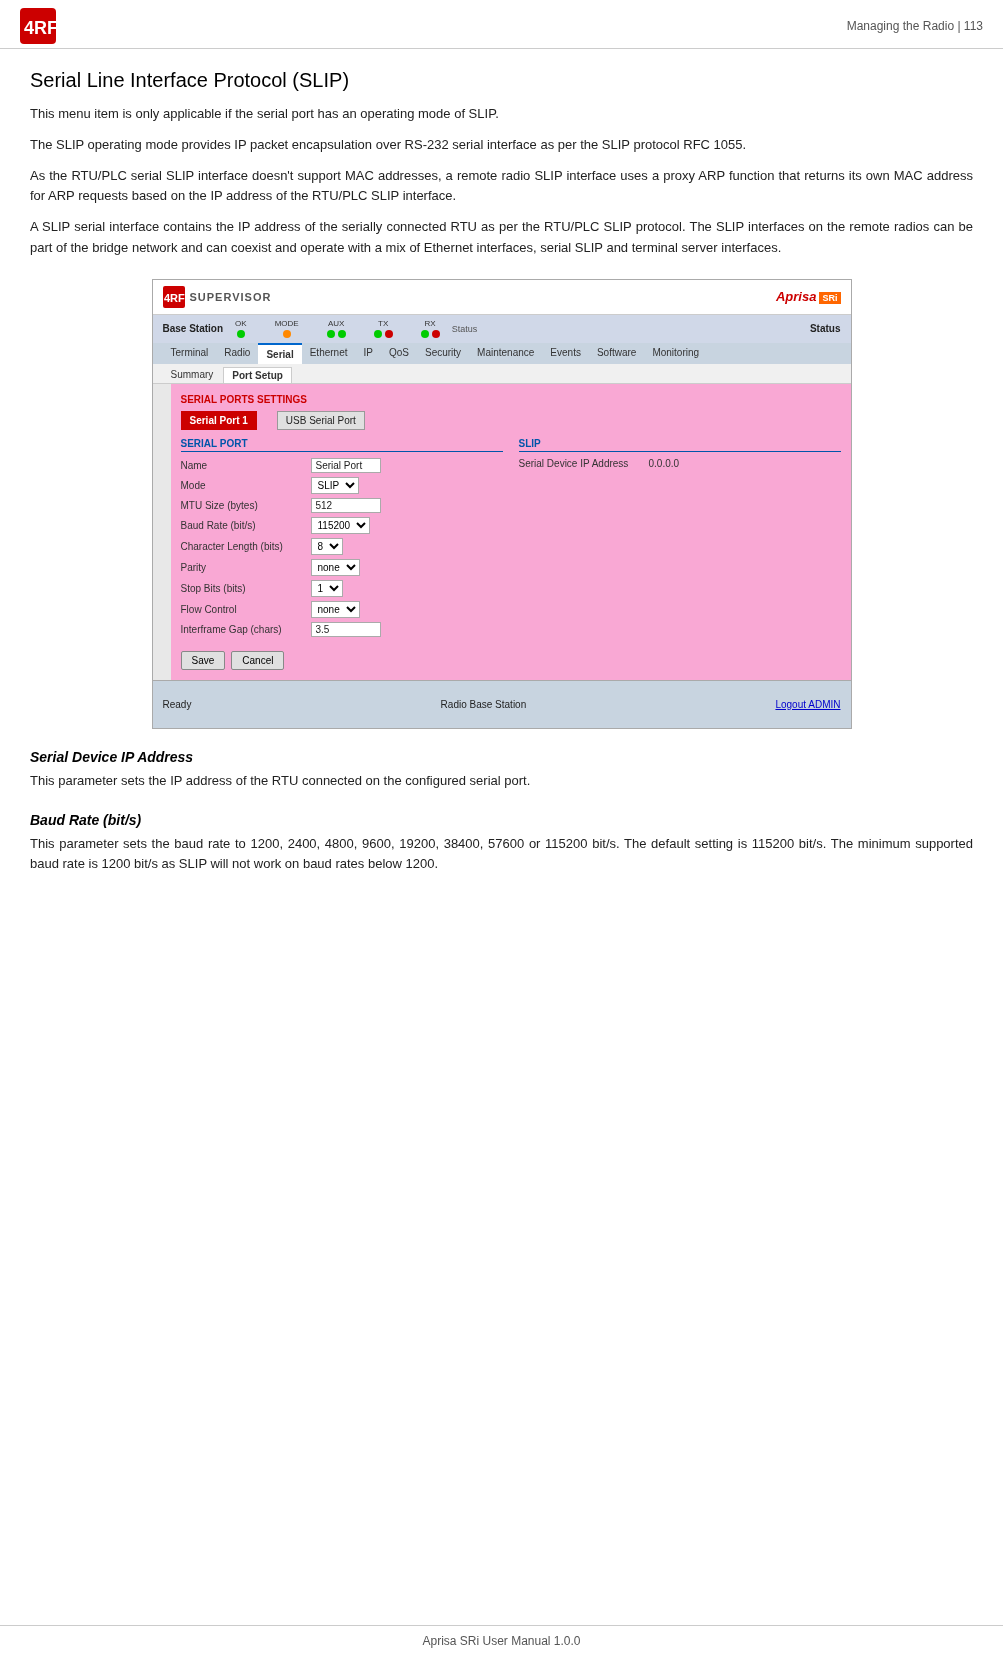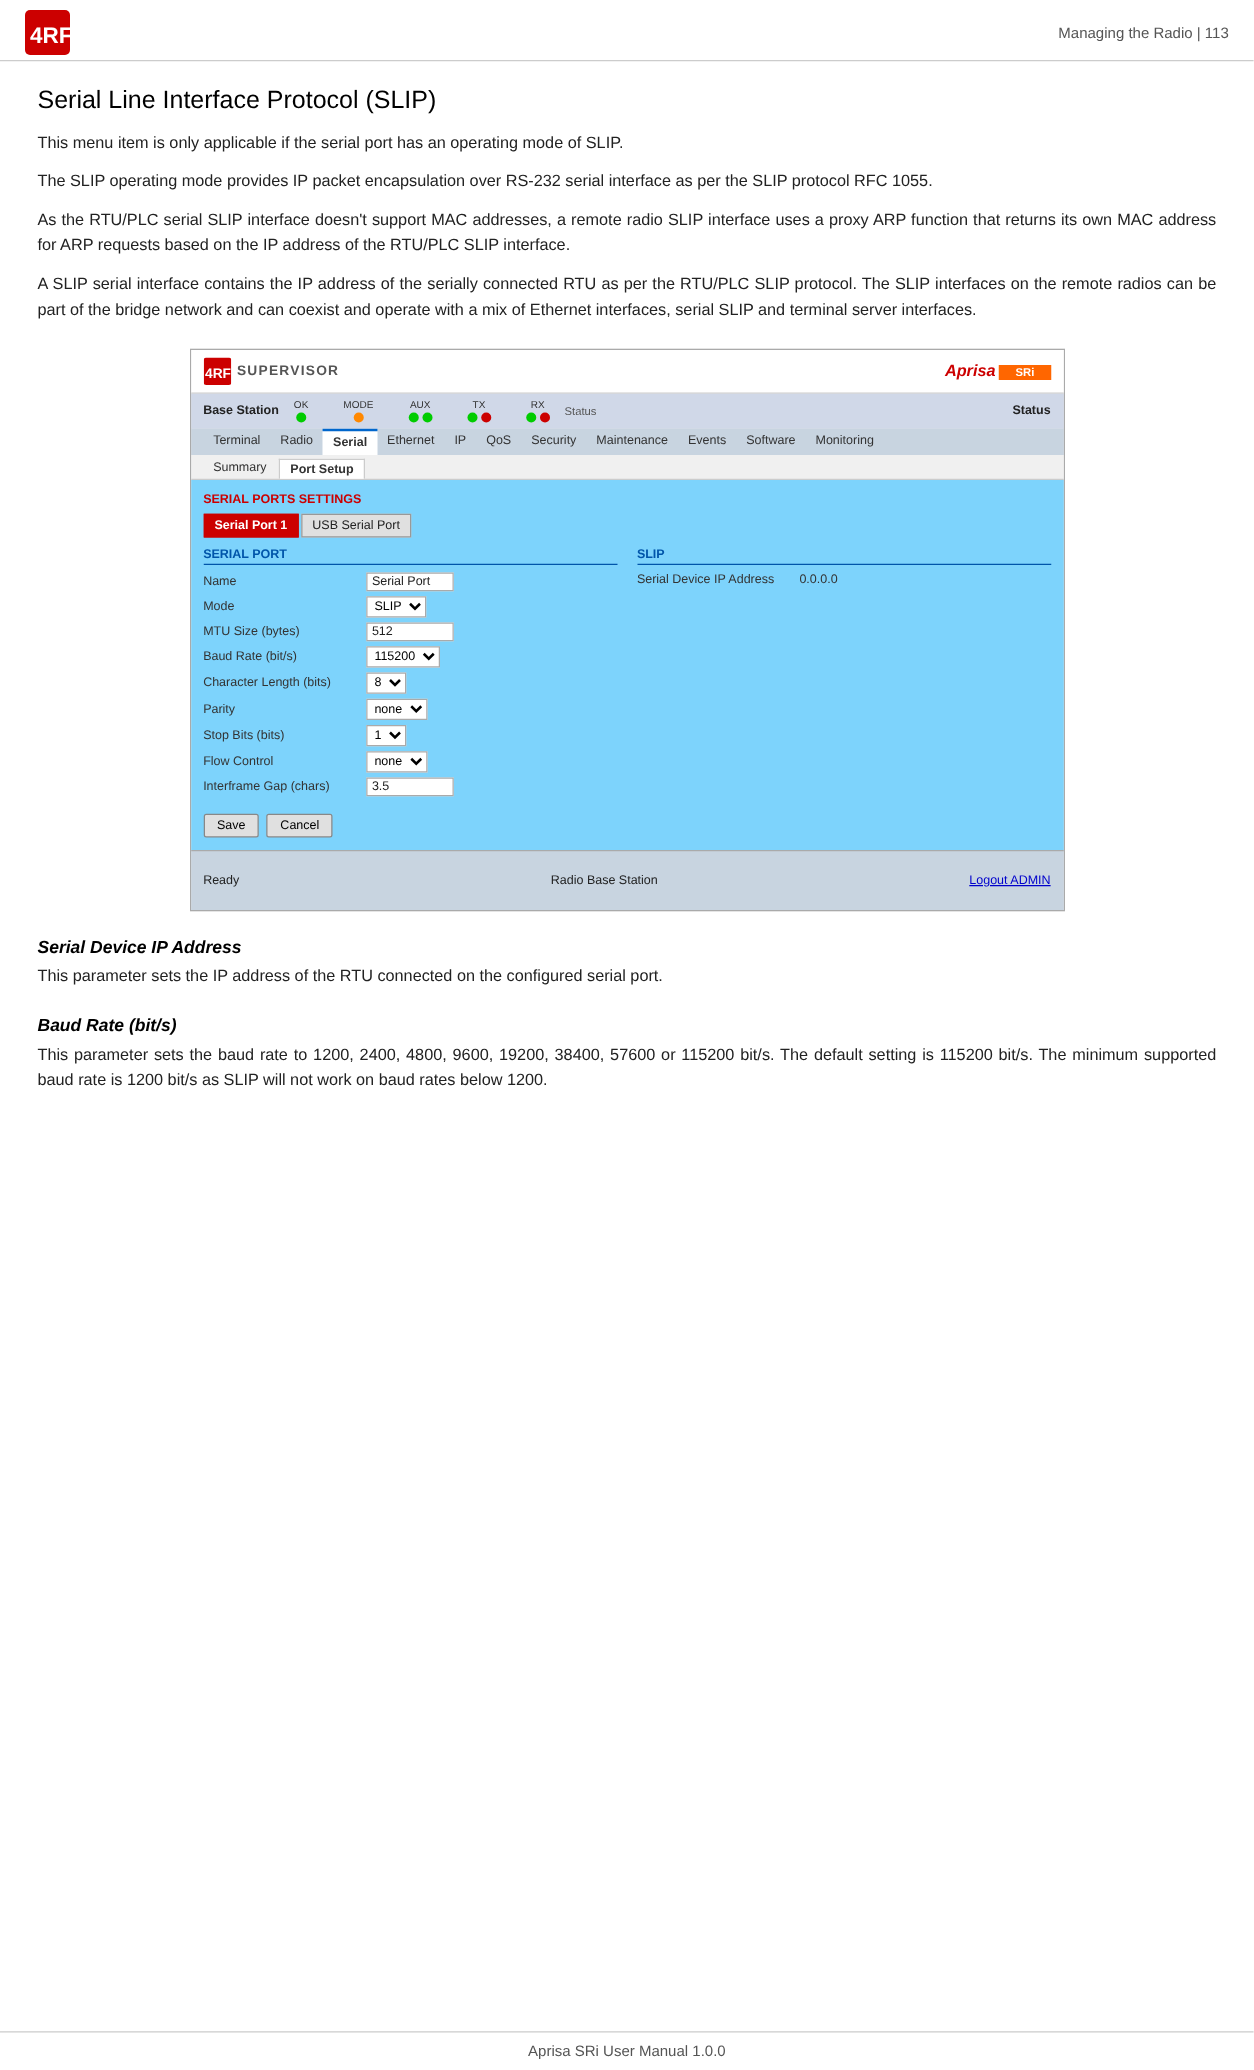--- a/index.html
+++ b/index.html
@@ -96,21 +96,21 @@
     .aprisa-badge {
       font-style: italic;
       font-weight: bold;
       font-size: 13px;
       color: #cc0000;
     }
     .aprisa-sri {
       background: #ff6600;
       color: #fff;
       font-size: 9px;
-      padding: 1px 13px;
+      padding: 1px 3px;
       font-weight: bold;
       vertical-align: middle;
     }
 
     
     .status-bar {
       background: #d0d8e8;
       display: flex;
       align-items: center;
       justify-content: space-between;
@@ -180,36 +180,37 @@
     }
     .sub-tab.active {
       background: #fff;
       border: 1px solid #ccc;
       border-bottom: none;
       font-weight: bold;
     }
 
     
     .panel-area {
-      background: #7dd3fc;
+      background: #f9a8d4;
       padding: 10px;
+      margin-left: 18px;
     }
 
     .panel-title {
       font-size: 10px;
       font-weight: bold;
       color: #cc0000;
       margin-bottom: 6px;
       text-transform: uppercase;
     }
 
     
     .port-tabs {
       display: flex;
-      gap: 2px;
+      gap: 20px;
       margin-bottom: 8px;
     }
     .port-tab {
       padding: 3px 8px;
       font-size: 10px;
       border: 1px solid #999;
       background: #e0e0e0;
       cursor: pointer;
     }
     .port-tab.active {

